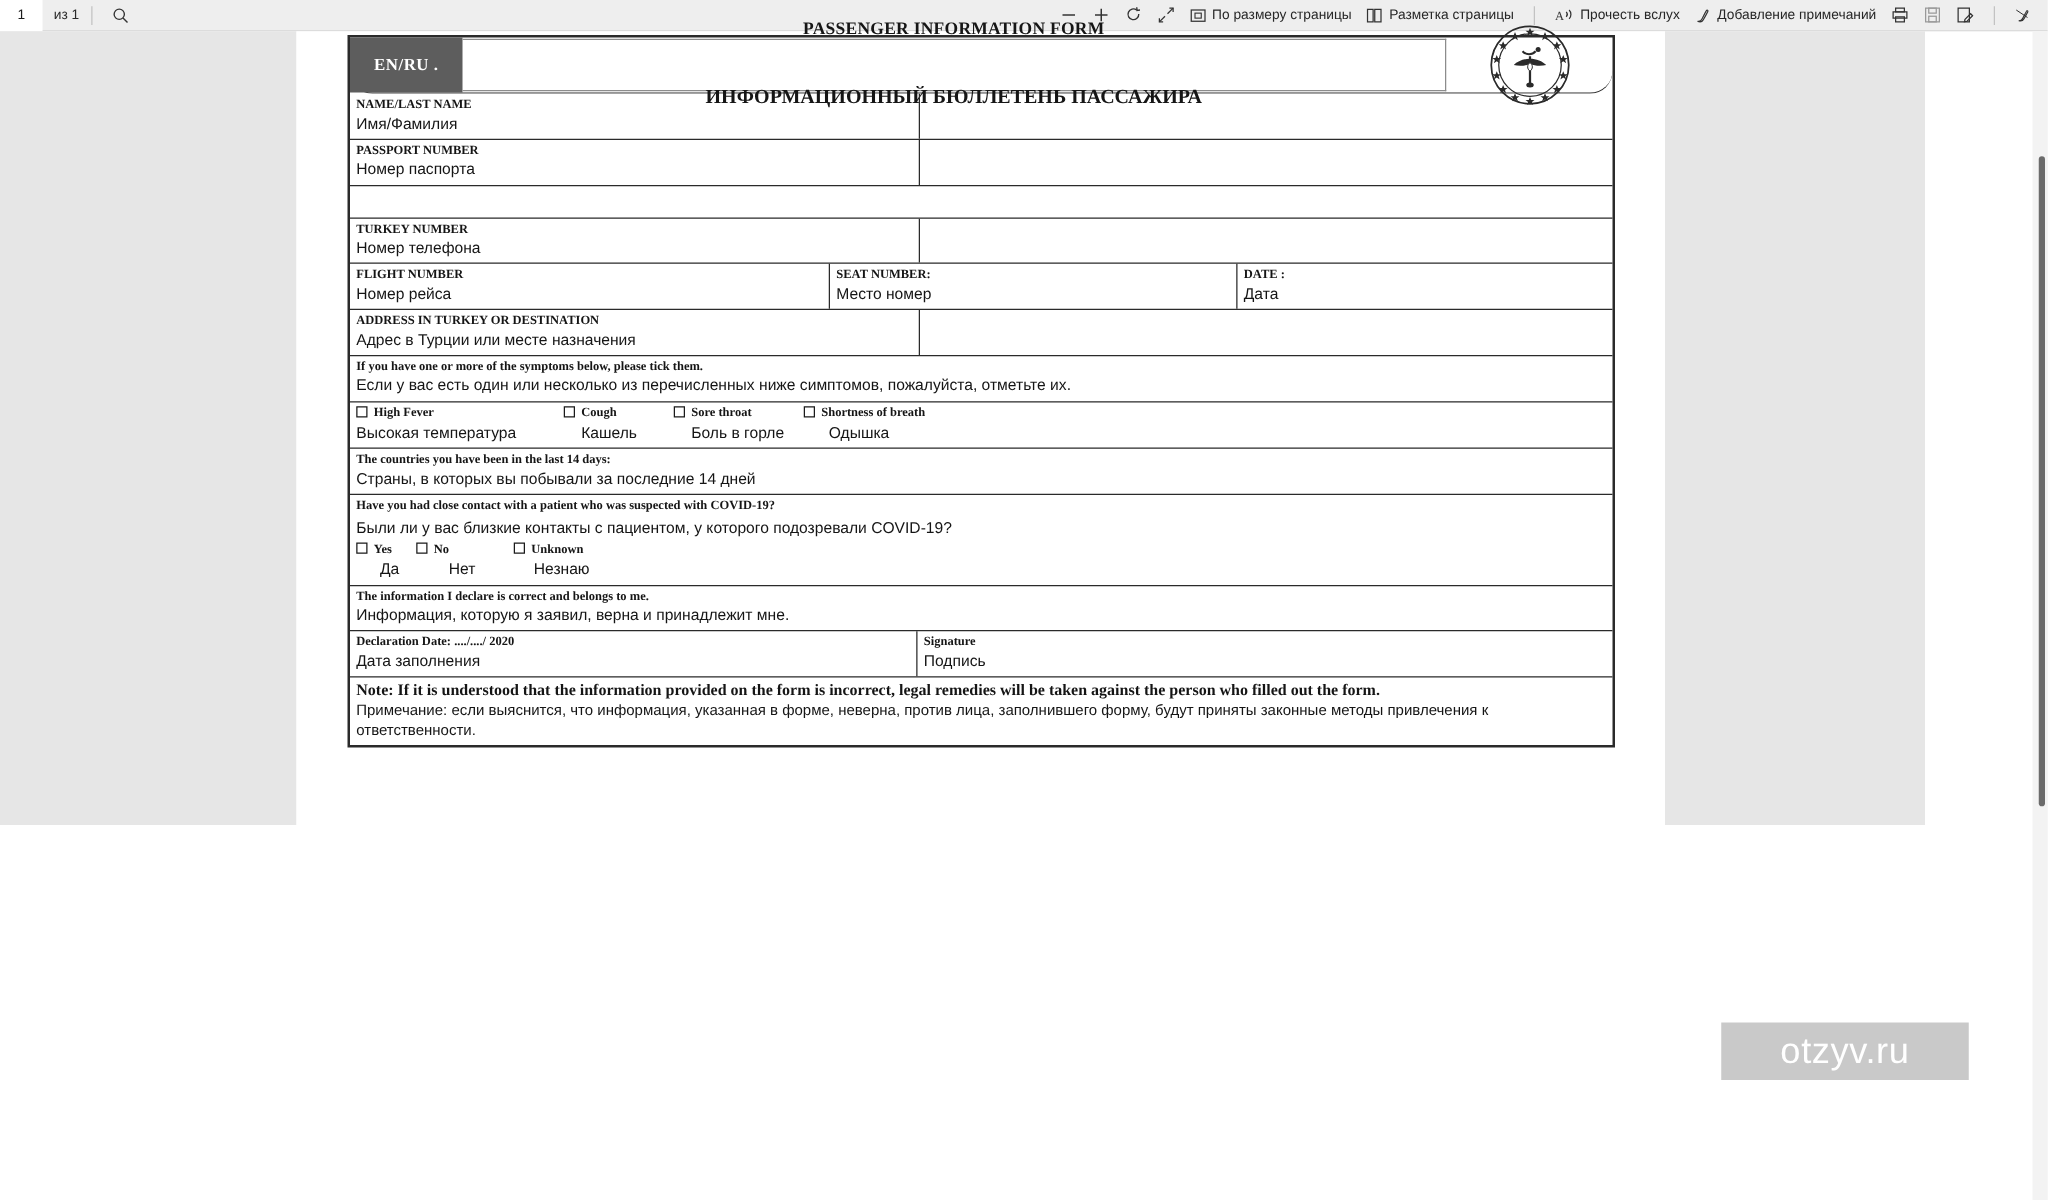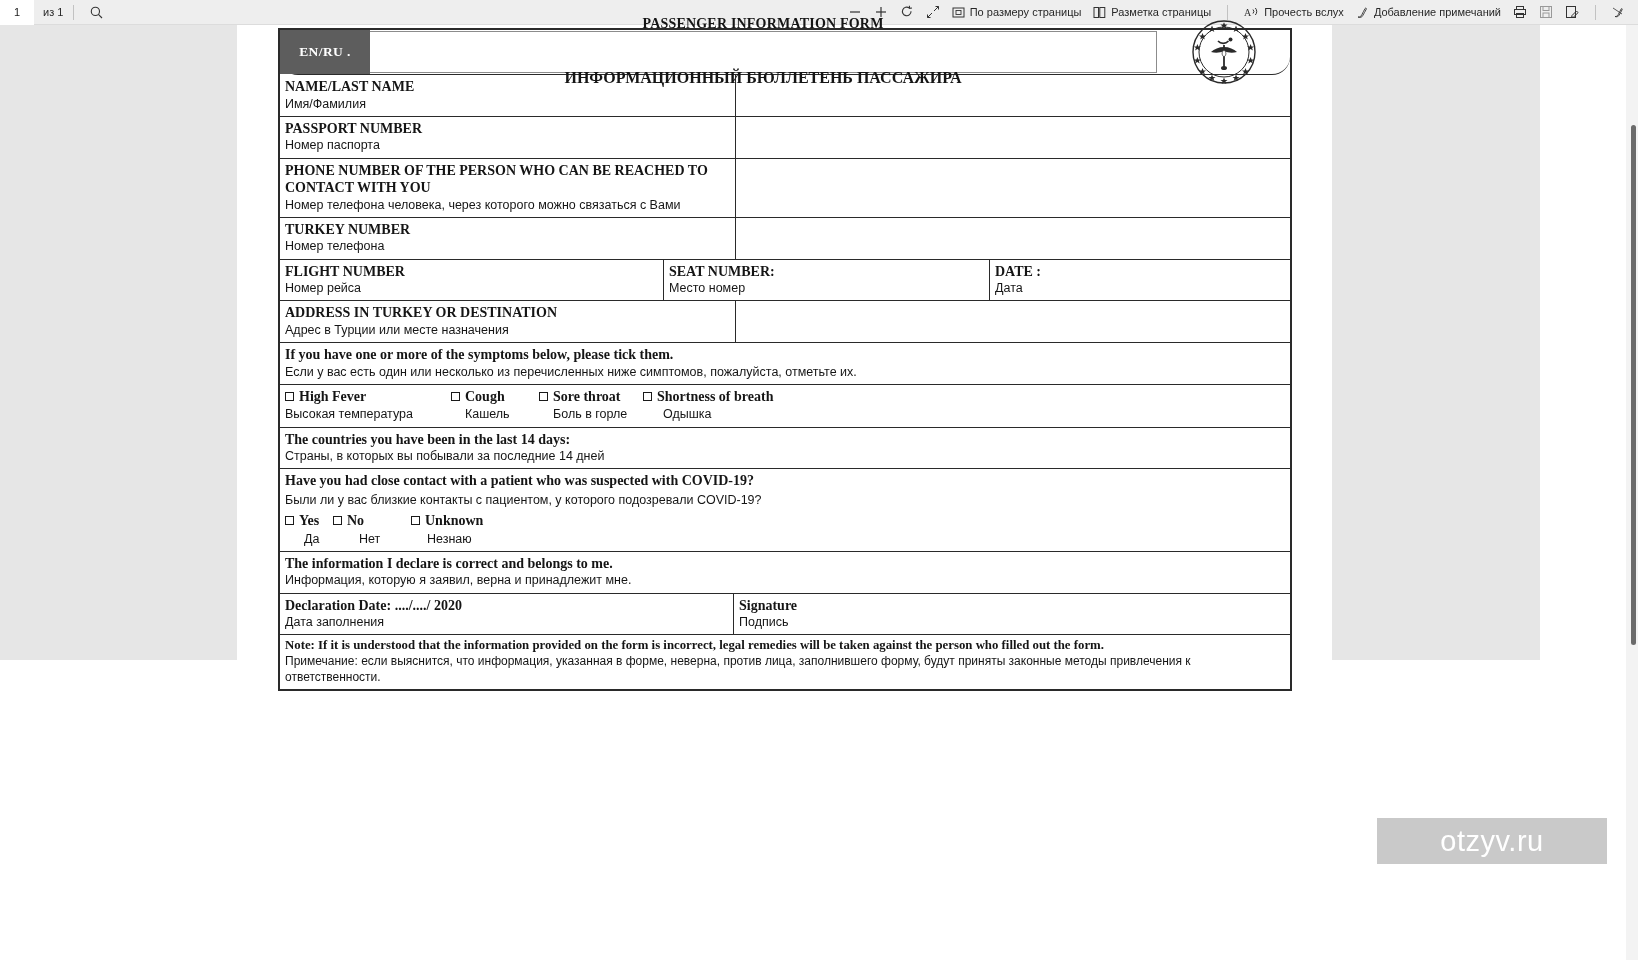--- a/index.html
+++ b/index.html
@@ -62,21 +62,21 @@
     background: #ffffff;
   }
 
   .form {
     position: absolute; left: 41px; top: 3px;
     width: 1014px;
     border: 2px solid #2a2a2a;
     background: #ffffff;
   }
 
-  .en { font-family: "Liberation Serif", serif; font-weight: bold; font-size: 14px; color: #151515; line-height: 1.25; }
+  .en { font-family: "Liberation Serif", serif; font-weight: bold; font-size: 10px; color: #151515; line-height: 1.25; }
   .ru { font-family: "Liberation Sans", sans-serif; font-size: 12.5px; color: #151515; line-height: 1.3; }
 
   .row { display: flex; border-bottom: 1.5px solid #2a2a2a; }
   .row:last-child { border-bottom: none; }
   .cell { padding: 3px 5px 4px 5px; }
   .vdiv { border-right: 1.5px solid #2a2a2a; }
 
   
   .hdr {
     display: flex; align-items: stretch;
@@ -113,21 +113,21 @@
   .sym-en { display: flex; align-items: center; }
   .sym-ru { display: flex; }
   .sym-en > span.item, .sym-ru > span.item { display: inline-block; }
 
   .note .en { font-size: 12.8px; }
   .note .ru { font-size: 12px; }
 
   
   .watermark {
     position: absolute; left: 1377px; top: 818px;
-    width: 230px; height: 46px;
+    width: 198px; height: 46px;
     background: #c9c9c9;
     display: flex; align-items: center; justify-content: center;
     color: #ffffff; font-size: 29px; letter-spacing: .5px;
     font-family: "Liberation Sans", sans-serif;
   }
 </style>
 </head>
 <body>
 
 <div class="toolbar">
@@ -310,24 +310,20 @@
 
     <div class="row">
       <div class="cell lbl-col vdiv">
         <div class="en">PASSPORT NUMBER</div>
         <div class="ru">Номер паспорта</div>
       </div>
       <div class="cell val-col">&nbsp;</div>
     </div>
 
     <div class="row">
-      <div class="cell lbl-col vdiv">
-        <div class="en">PHONE NUMBER OF  THE PERSON WHO CAN BE REACHED TO CONTACT WITH YOU</div>
-        <div class="ru">Номер телефона человека, через которого можно связаться с Вами</div>
-      </div>
       <div class="cell val-col">&nbsp;</div>
     </div>
 
     <div class="row">
       <div class="cell lbl-col vdiv">
         <div class="en">TURKEY NUMBER</div>
         <div class="ru">Номер телефона</div>
       </div>
       <div class="cell val-col">&nbsp;</div>
     </div>

